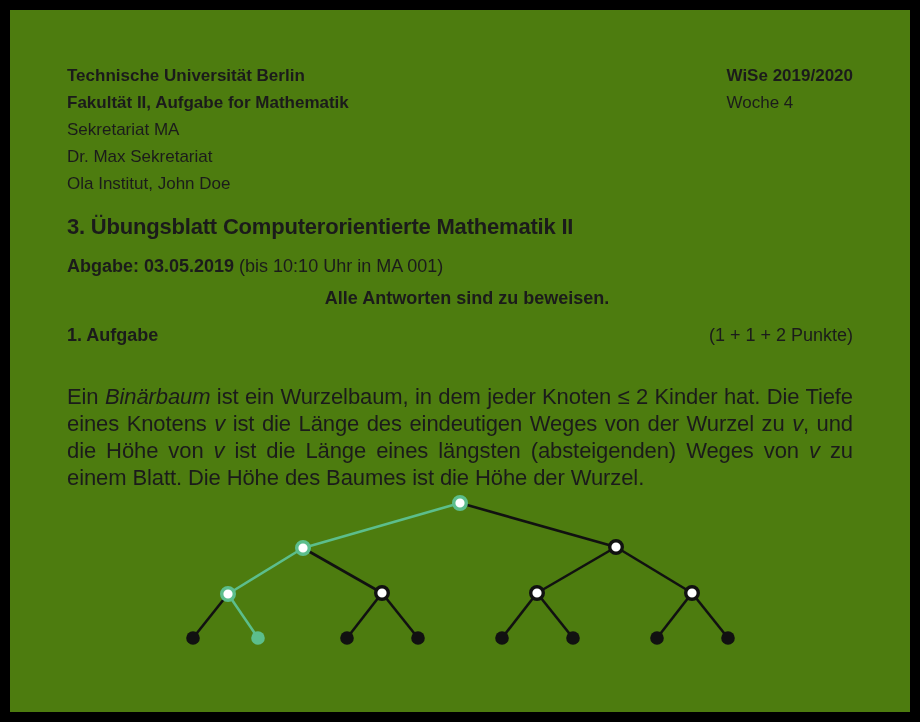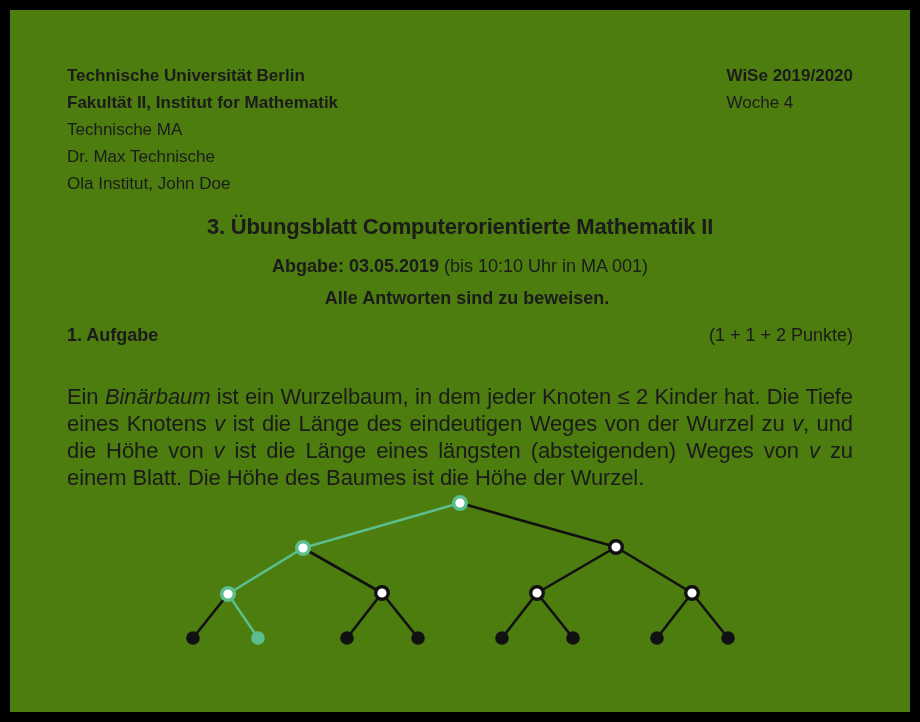--- a/index.html
+++ b/index.html
@@ -19,27 +19,26 @@
   .header {
     top: 52px; left: 57px; right: 57px;
     display: flex; justify-content: space-between;
     font-size: 17px; line-height: 27px;
   }
   .header .col-right { text-align: left; }
   .bold { font-weight: 700; }
 
   .doc-title {
     top: 204px; left: 57px; right: 57px;
-    text-align: center;
     font-size: 22px; font-weight: 700;
     letter-spacing: -0.2px;
   }
   .deadline {
     top: 246px; left: 57px; right: 57px;
-    text-align: center; font-size: 18px;
+    text-align: left; font-size: 18px;
   }
   .note {
     top: 278px; left: 57px; right: 43px;
     text-align: center; font-size: 18px; font-weight: 700;
   }
   .task-row {
     top: 315px; left: 57px; right: 57px;
     display: flex; justify-content: space-between;
     font-size: 18px;
   }
@@ -58,23 +57,23 @@
   }
 </style>
 </head>
 <body>
 
 <div class="page">
 
   <div class="abs header">
     <div class="col-left">
       <div class="bold">Technische Universität Berlin</div>
-      <div class="bold">Fakultät II, Institut for Mathematik</div>
-      <div>Technische MA</div>
-      <div>Dr. Max Technische</div>
+      <div class="bold">Fakultät II, Aufgabe for Mathematik</div>
+      <div>Sekretariat MA</div>
+      <div>Dr. Max Sekretariat</div>
       <div>Ola Institut, John Doe</div>
     </div>
     <div class="col-right">
       <div class="bold">WiSe 2019/2020</div>
       <div>Woche 4</div>
     </div>
   </div>
 
   <div class="abs doc-title">3. Übungsblatt Computerorientierte Mathematik II</div>
 

